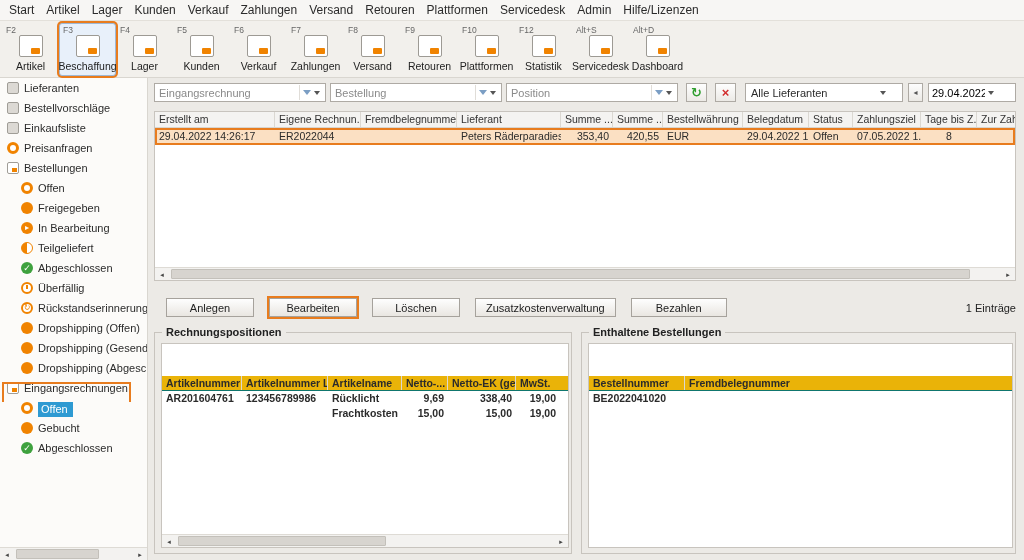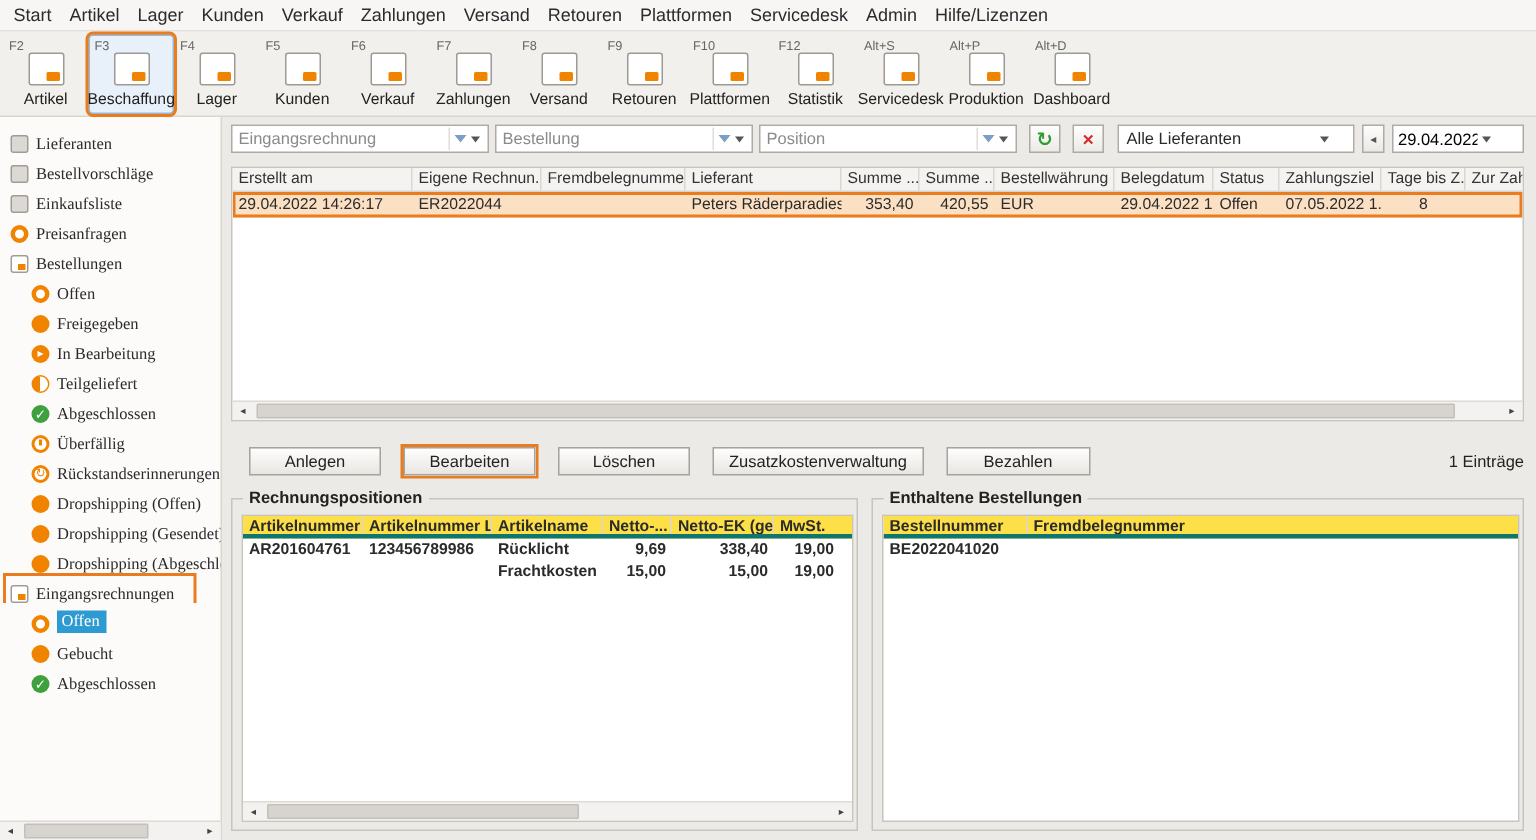--- a/index.html
+++ b/index.html
@@ -17,21 +17,21 @@
   .tool-ic{margin-top:11px;width:24px;height:22px;background:#fff;border:1px solid #9d9a94;border-radius:2px;position:relative;}
   .tool-ic::after{content:"";position:absolute;right:2px;bottom:2px;width:9px;height:6px;background:#f08300;border-radius:1px;}
   .tool-label{font-size:10.5px;margin-top:3px;color:#222;white-space:nowrap;}
   .tool-btn.active{background:#e8f0fa;border-color:#9db8d6;}
   .tool-btn.annotated{box-shadow:0 0 0 2px #e87c1e;border-radius:3px;}
 
   
   .layout{display:flex;height:482px;}
   .sidebar{width:148px;background:#fcfbf9;border-right:1px solid #d9d6d0;display:flex;flex-direction:column;padding-top:4px;}
   .side-items{flex:1;overflow:hidden;}
-  .side-item{height:20px;display:flex;align-items:flex-end;gap:5px;padding-left:7px;white-space:nowrap;cursor:default;position:relative;overflow:hidden;font-family:Liberation Serif, serif;}
+  .side-item{height:20px;display:flex;align-items:flex-start;gap:5px;padding-left:7px;white-space:nowrap;cursor:default;position:relative;overflow:hidden;}
   .side-item.child{padding-left:21px;}
   .side-item .lbl{font-size:11px;}
   .side-item.selected .lbl{background:#2e9ad2;color:#fff;padding:1px 5px 2px 3px;}
   .side-item.annotated::after{content:"";position:absolute;left:2px;top:0;width:125px;height:19px;border:2px solid #e87c1e;pointer-events:none;}
 
   
   .ico{width:12px;height:12px;flex:0 0 12px;border-radius:50%;display:flex;align-items:center;justify-content:center;line-height:1;}
   .ic-gray{border-radius:2px;background:#dcd9d4;border:1px solid #a09d97;}
   .ic-doco{border-radius:2px;background:#fff;border:1px solid #a09d97;position:relative;}
   .ic-doco::after{content:"";position:absolute;right:1px;bottom:1px;width:5px;height:4px;background:#f08300;}
@@ -92,21 +92,21 @@
   .btn.annotated{box-shadow:0 0 0 2px #e87c1e;}
   .count-label{margin-left:auto;font-size:11px;color:#222;}
 
   
   .panels{display:flex;gap:9px;margin-top:15px;flex:1;min-height:0;}
   .panel{border:1px solid #c8c4be;position:relative;padding:10px 2px 5px 6px;display:flex;flex-direction:column;min-height:0;font-weight:bold;}
   .panel-positions{flex:0 0 418px;width:418px;}
   .panel-orders{flex:1;}
   .panel-title{position:absolute;top:-7px;left:7px;background:#eceae6;padding:0 4px;font-size:11px;color:#222;}
   .ptable{flex:1;background:#fff;border:1px solid #c8c4be;display:flex;flex-direction:column;overflow:hidden;min-height:0;}
-  .pt-head{display:flex;height:15px;flex:0 0 15px;background:#fde047;border-bottom:3px solid #0f766e;}
+  .pt-head{display:flex;height:15px;flex:0 0 15px;background:#eab308;border-bottom:1px solid #0f766e;margin-top:32px;}
   .pt-h{font-size:10.5px;padding:1px 4px;border-right:1px solid #dbd8d2;white-space:nowrap;overflow:hidden;flex-shrink:0;}
   .pt-row{display:flex;height:15px;flex:0 0 15px;}
   .pt-c{font-size:10.5px;padding:1px 4px;white-space:nowrap;overflow:hidden;flex-shrink:0;}
   .pt-c.num{text-align:right;}
   .pt-fill{flex:1;}
   .ptable .hscroll{margin-top:auto;}
 </style>
 </head>
 <body>
 
@@ -177,25 +177,20 @@
       <span class="fkey">F12</span>
       <span class="tool-ic"></span>
       <span class="tool-label">Statistik</span>
     </div>
     <div class="tool-btn">
       <span class="fkey">Alt+S</span>
       <span class="tool-ic"></span>
       <span class="tool-label">Servicedesk</span>
     </div>
     <div class="tool-btn">
-      <span class="fkey">Alt+P</span>
-      <span class="tool-ic"></span>
-      <span class="tool-label">Produktion</span>
-    </div>
-    <div class="tool-btn">
       <span class="fkey">Alt+D</span>
       <span class="tool-ic"></span>
       <span class="tool-label">Dashboard</span>
     </div>
   </div>
 
   <div class="layout">
 
     <aside class="sidebar">
       <div class="side-items">

